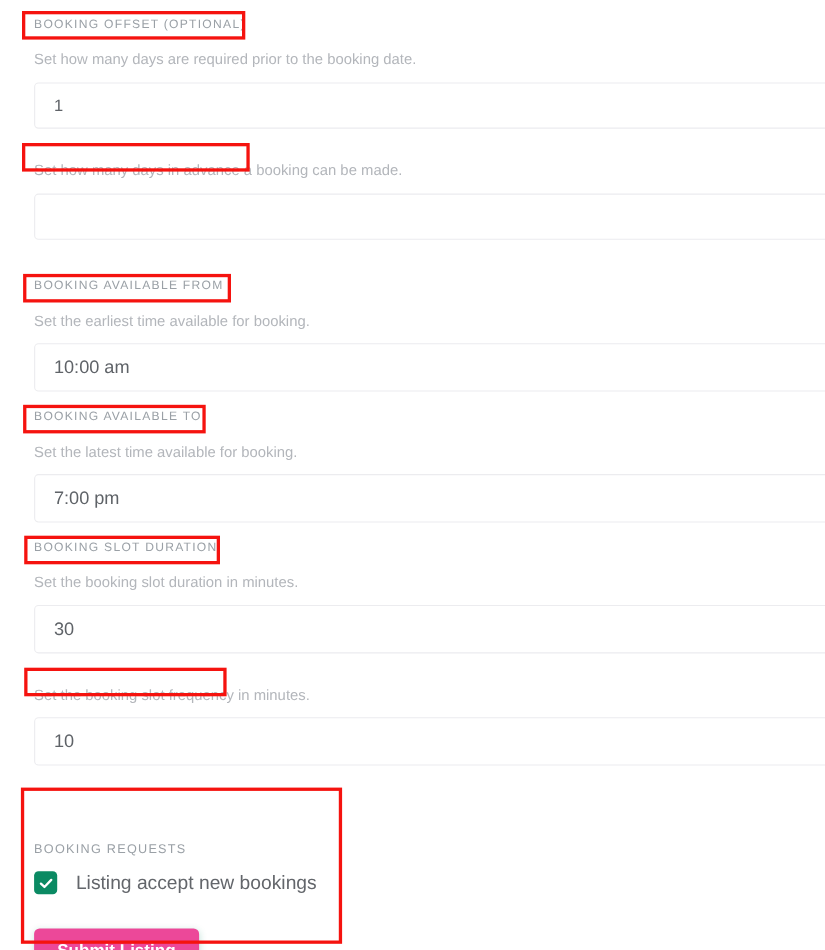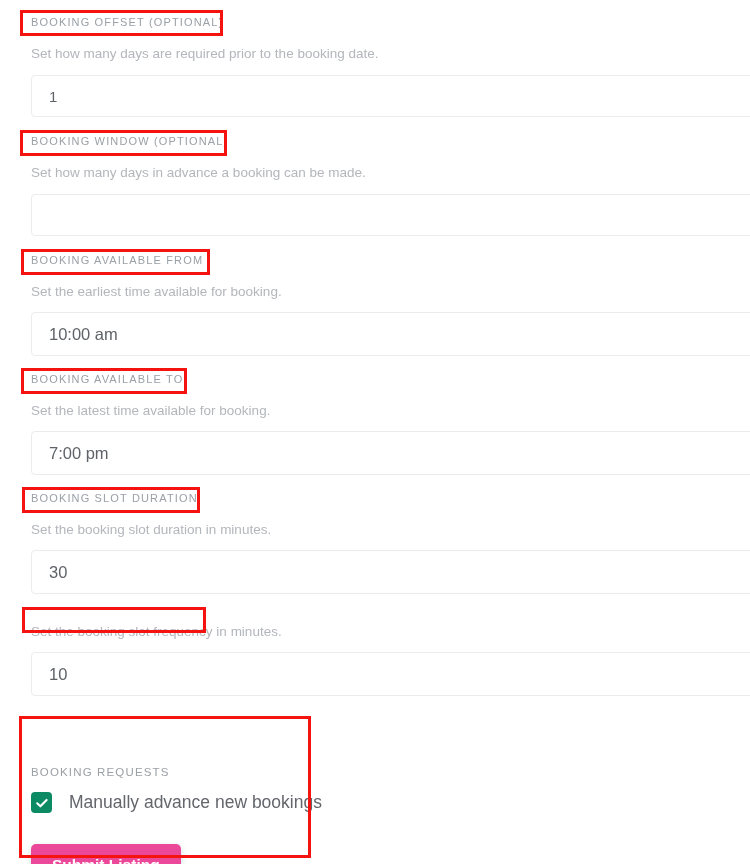--- a/index.html
+++ b/index.html
@@ -137,21 +137,20 @@
 
 <div class="form-root">
 
   <div class="field" style="position:absolute; top:12px; left:0;">
     <div class="field-label">BOOKING OFFSET (OPTIONAL)</div>
     <div class="field-help" style="margin-top:15px;">Set how many days are required prior to the booking date.</div>
     <input class="field-input" type="text" style="margin-top: 12px;" value="1">
   </div>
 
   <div class="field" style="position:absolute; top:131px; left:0;">
-    <div class="field-label">BOOKING WINDOW (OPTIONAL)</div>
     <div class="field-help" style="margin-top:15px;">Set how many days in advance a booking can be made.</div>
     <input class="field-input" type="text" style="margin-top: 12px;" value="">
   </div>
 
   <div class="field" style="position:absolute; top:250px; left:0;">
     <div class="field-label">BOOKING AVAILABLE FROM</div>
     <div class="field-help" style="margin-top:15px;">Set the earliest time available for booking.</div>
     <input class="field-input time" type="text" style="margin-top: 11px;" value="10:00 am">
   </div>
 
@@ -174,21 +173,21 @@
 
   <div class="requests-block">
     <div class="requests-label">BOOKING REQUESTS</div>
 
     <div class="checkbox-row">
       <span class="checkbox-box">
         <svg width="14" height="14" viewBox="0 0 14 14">
           <path d="M2.2 7.3 L5.4 10.3 L11.6 3.9" fill="none" stroke="#ffffff" stroke-width="2.1" stroke-linecap="round" stroke-linejoin="round"></path>
         </svg>
       </span>
-      <span class="checkbox-text">Manually advance new bookings</span>
+      <span class="checkbox-text">Listing accept new bookings</span>
     </div>
 
     <button class="submit-btn">Submit Listing</button>
   </div>
 
 </div>
 
 <div class="anno" style="left:20px;  top:10px;  width:203px; height:26px;"></div>
 <div class="anno" style="left:20px;  top:130px; width:207px; height:26px;"></div>
 <div class="anno" style="left:21px;  top:249px; width:189px; height:26px;"></div>

